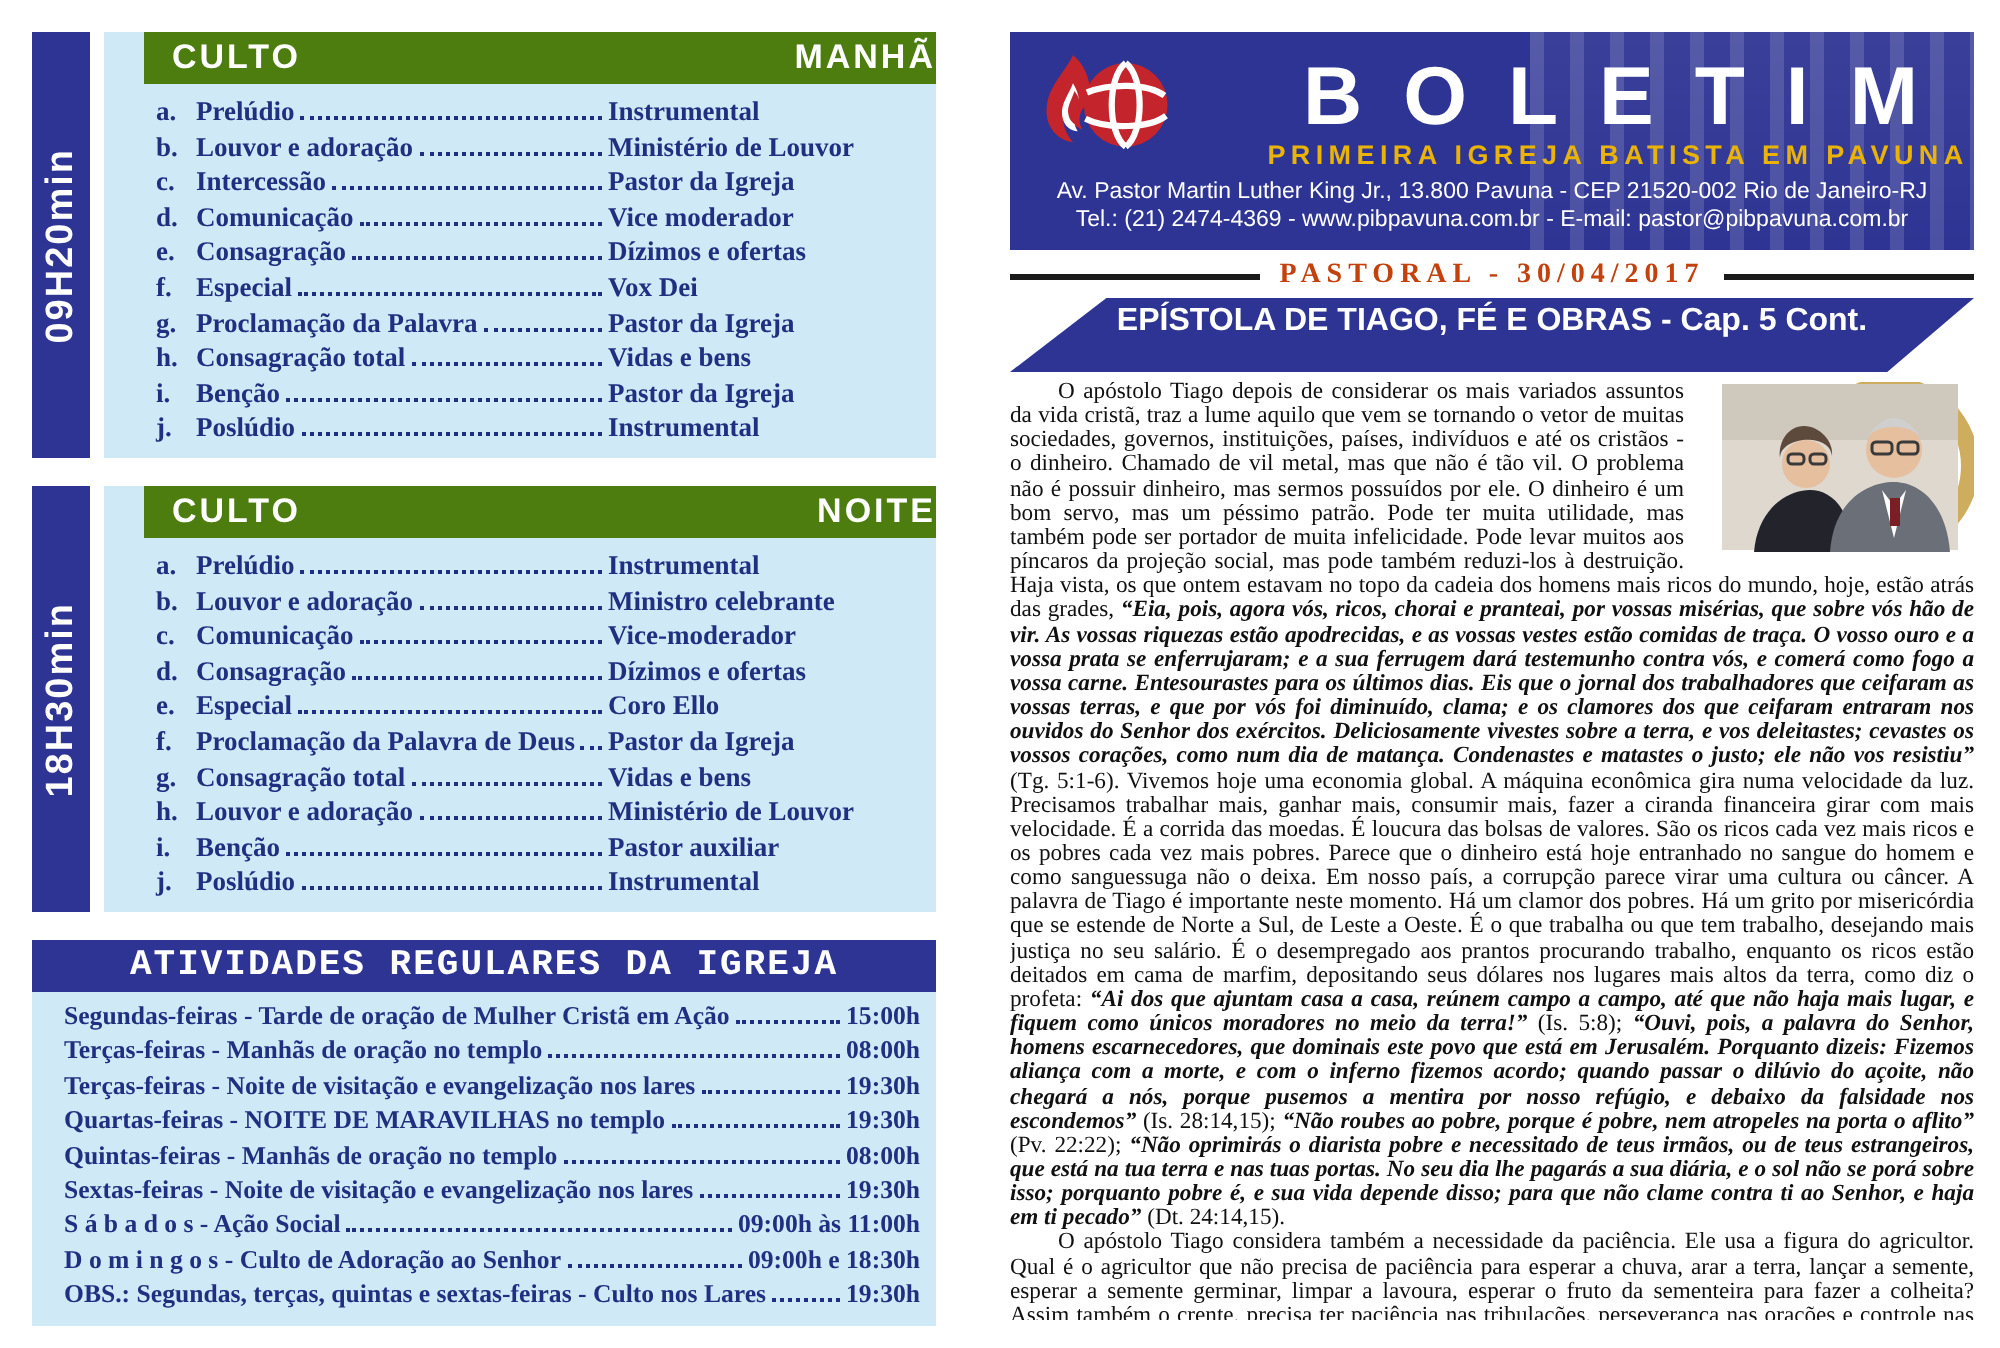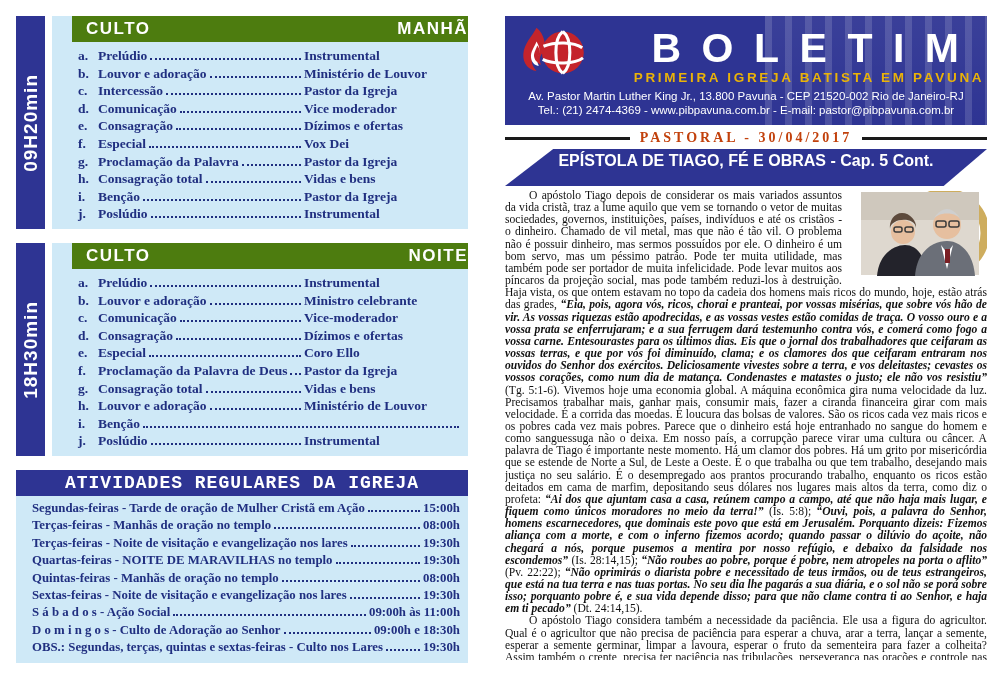--- a/index.html
+++ b/index.html
@@ -232,20 +232,21 @@
             <div class="crow">
               <span class="ltr">h.</span>
               <span class="itm">Louvor e adoração</span>
               <span class="dots"></span>
               <span class="val">Ministério de Louvor</span>
             </div>
             <div class="crow">
               <span class="ltr">i.</span>
               <span class="itm">Benção</span>
               <span class="dots"></span>
+              <span class="val">Pastor auxiliar</span>
             </div>
             <div class="crow">
               <span class="ltr">j.</span>
               <span class="itm">Poslúdio</span>
               <span class="dots"></span>
               <span class="val">Instrumental</span>
             </div>
           </div>
       </div>
     </div>

